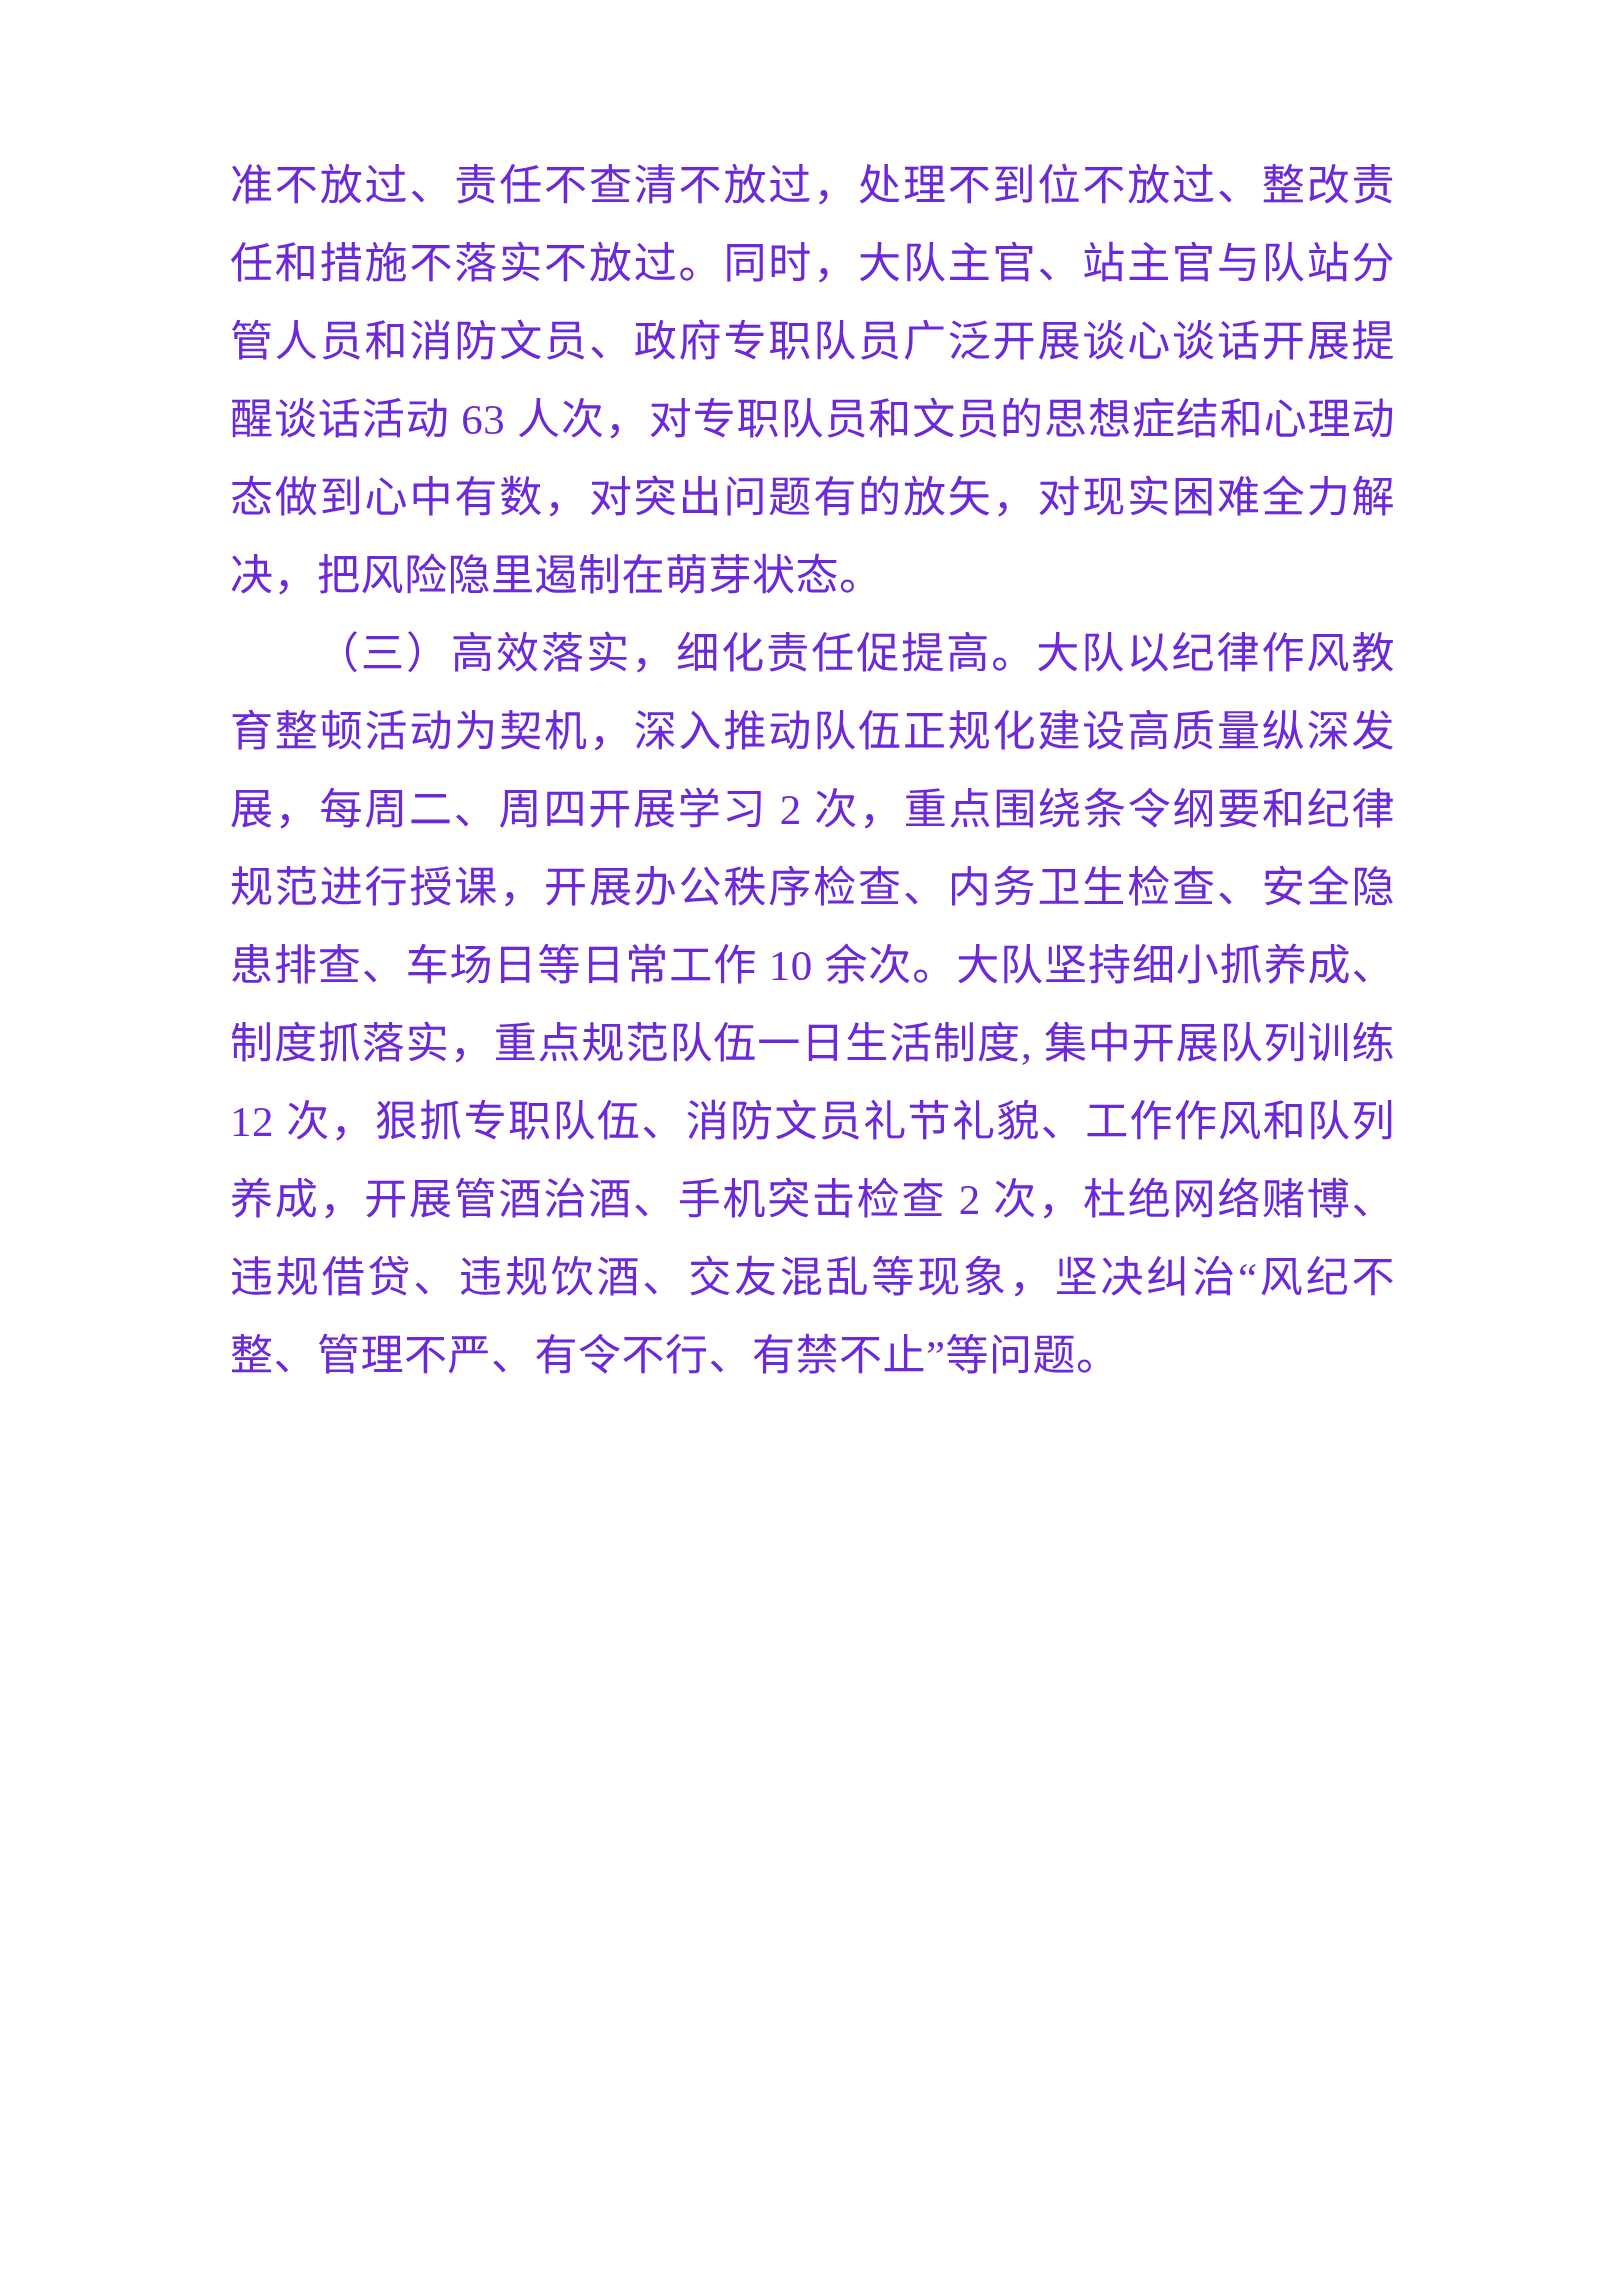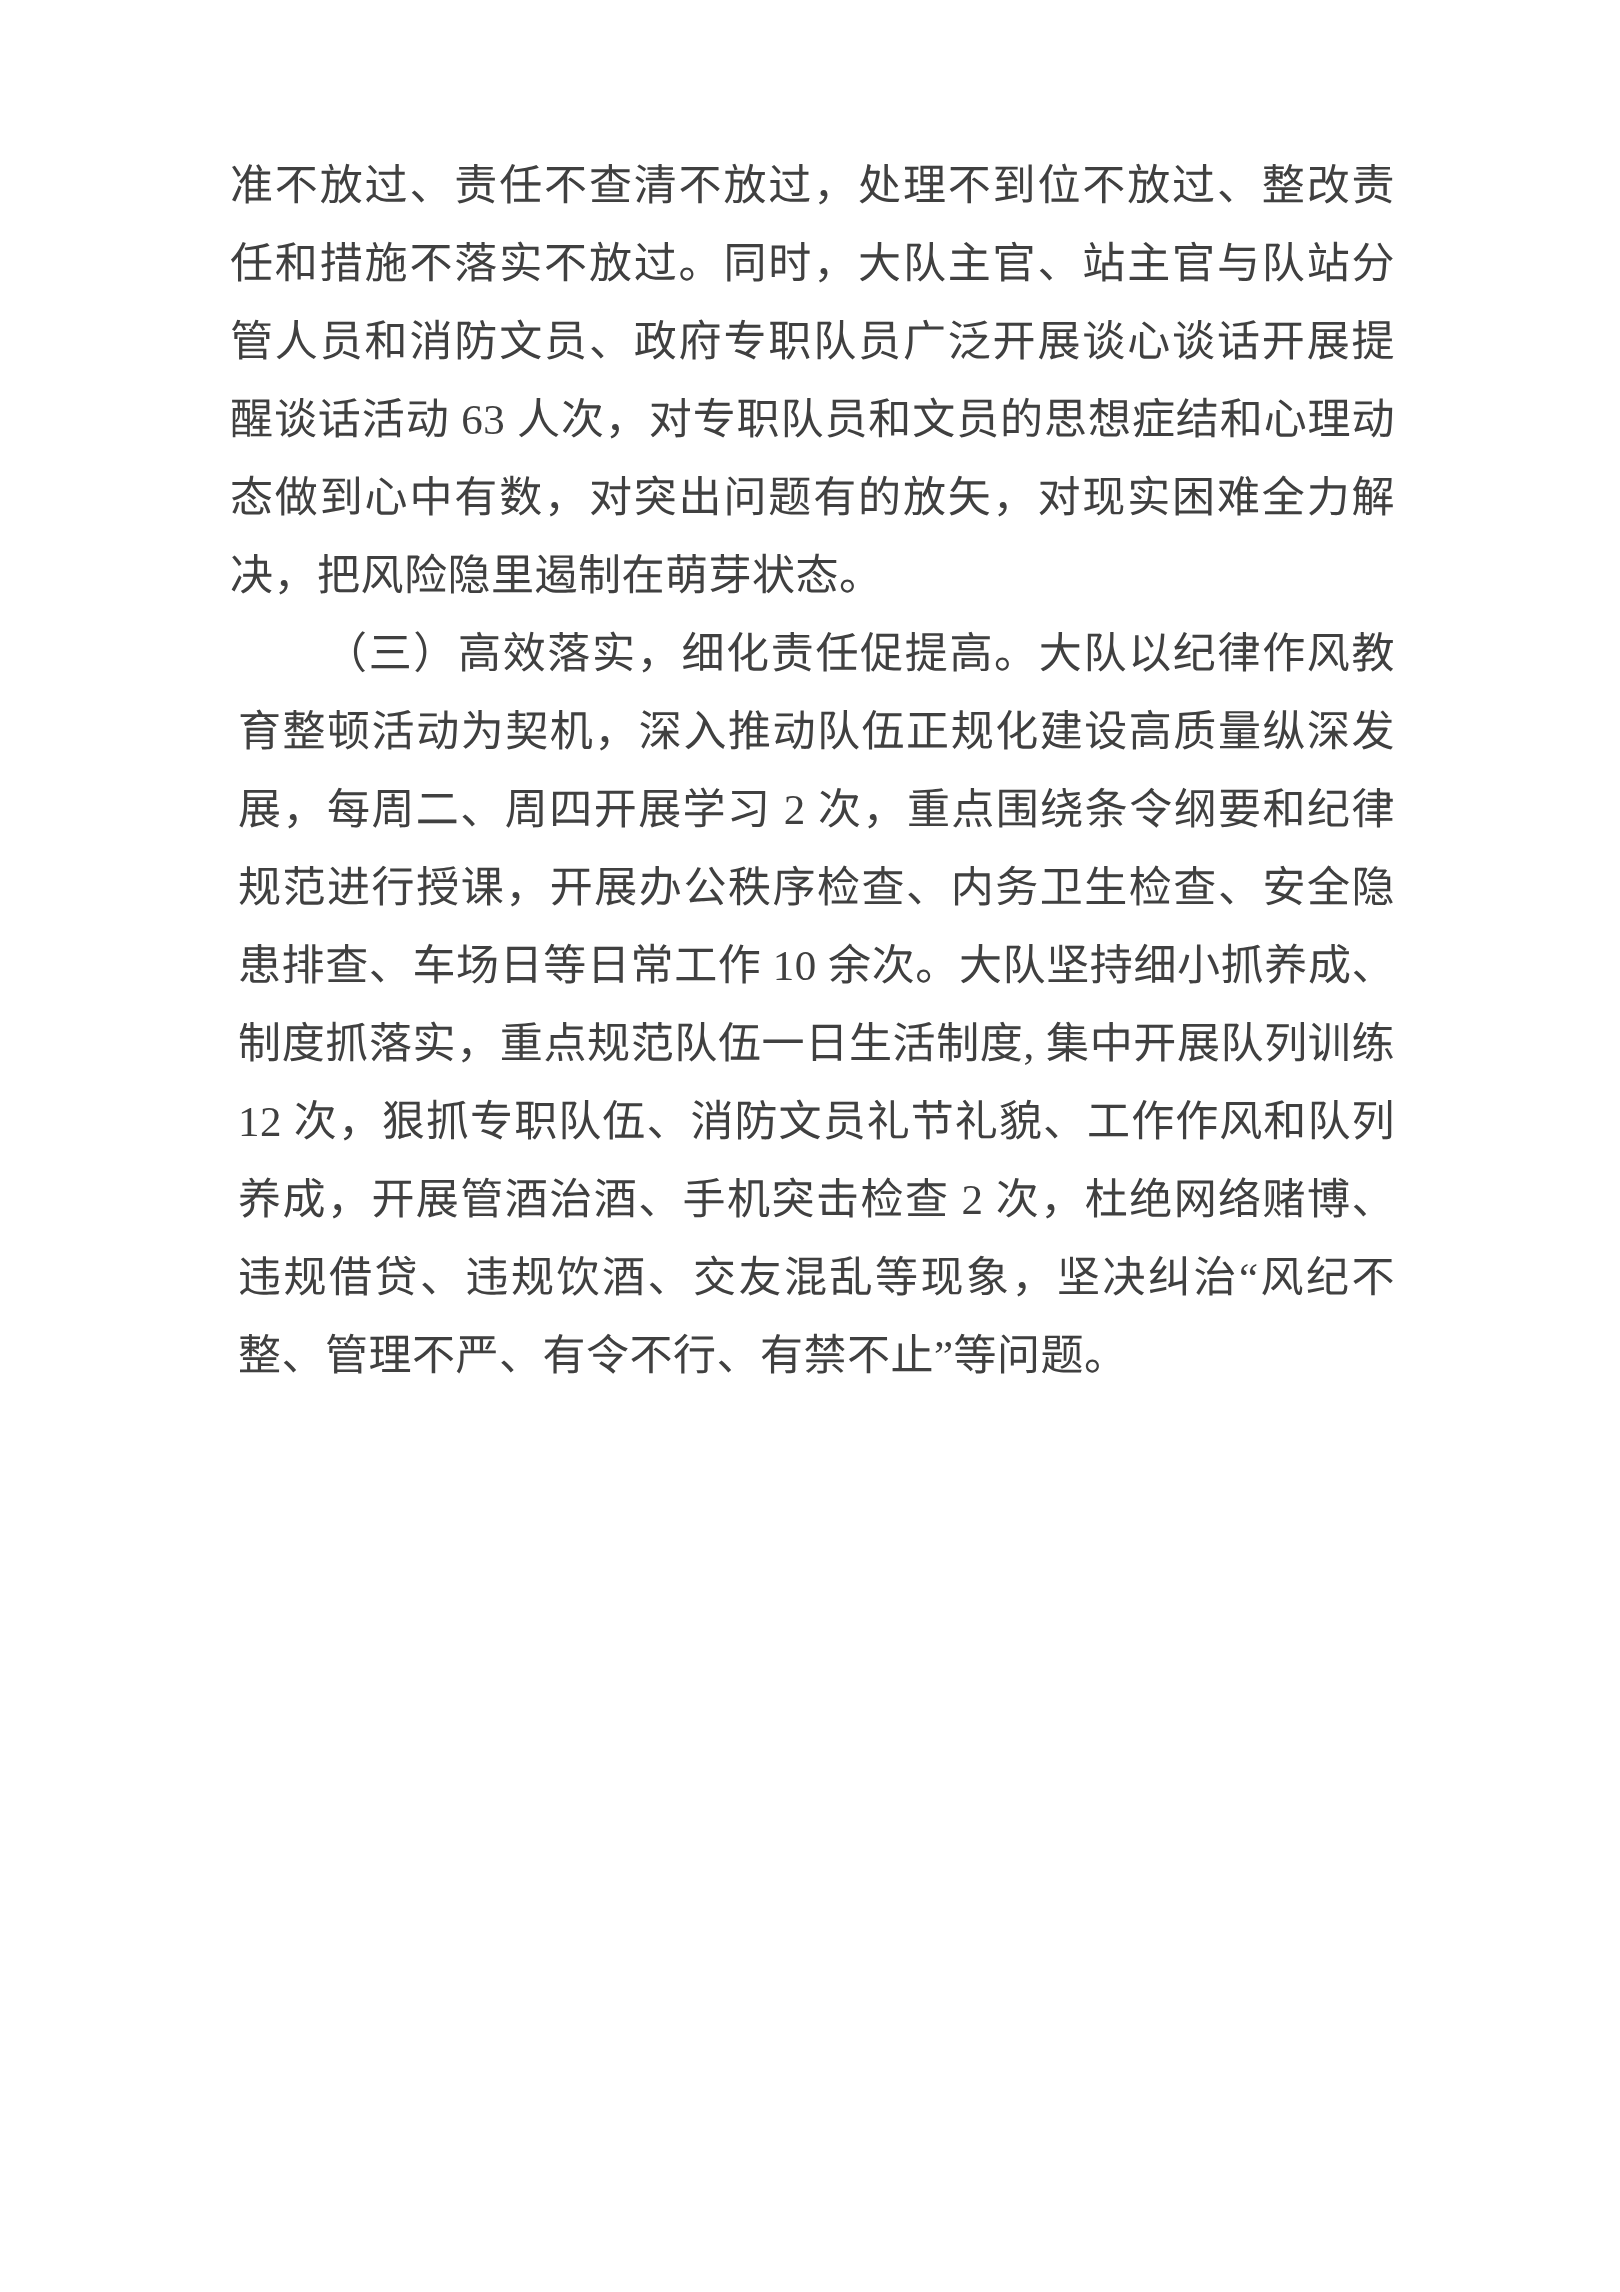--- a/index.html
+++ b/index.html
@@ -21,29 +21,28 @@
     box-sizing: border-box;
     padding: 147px 225px 118px 230px;
     background: #ffffff;
   }
   .doc-body {
     font-size: 43px;
     line-height: 78px;
     letter-spacing: 0.5px;
     text-align: justify;
     text-justify: inter-ideograph;
-    color: #404040;
+    color: #6d28d9;
   }
   .para {
     margin: 0 0 0 0;
     white-space: pre-wrap;
   }
   .para.indent {
     text-indent: 2em;
-    margin-left: 8px;
   }
 </style>
 </head>
 <body>
 
 <div class="page">
   <div class="doc-body">
     <p class="para">准不放过、责任不查清不放过，处理不到位不放过、整改责任和措施不落实不放过。同时，大队主官、站主官与队站分管人员和消防文员、政府专职队员广泛开展谈心谈话开展提醒谈话活动 63 人次，对专职队员和文员的思想症结和心理动态做到心中有数，对突出问题有的放矢，对现实困难全力解决，把风险隐里遏制在萌芽状态。</p>
     <p class="para indent">（三）高效落实，细化责任促提高。大队以纪律作风教育整顿活动为契机，深入推动队伍正规化建设高质量纵深发展，每周二、周四开展学习 2 次，重点围绕条令纲要和纪律规范进行授课，开展办公秩序检查、内务卫生检查、安全隐患排查、车场日等日常工作 10 余次。大队坚持细小抓养成、制度抓落实，重点规范队伍一日生活制度, 集中开展队列训练 12 次，狠抓专职队伍、消防文员礼节礼貌、工作作风和队列养成，开展管酒治酒、手机突击检查 2 次，杜绝网络赌博、违规借贷、违规饮酒、交友混乱等现象，坚决纠治“风纪不整、管理不严、有令不行、有禁不止”等问题。</p>
   </div>

